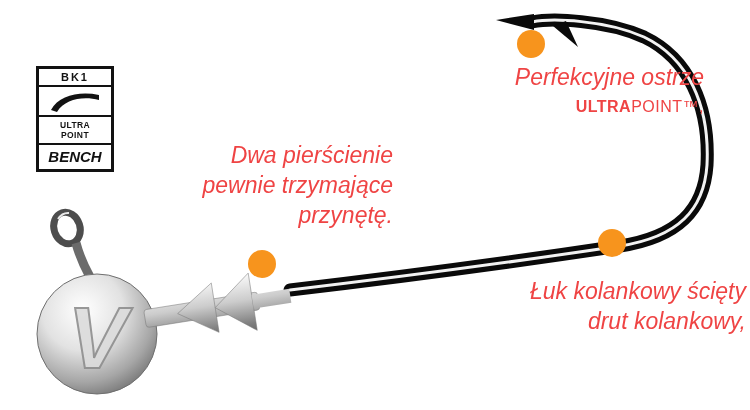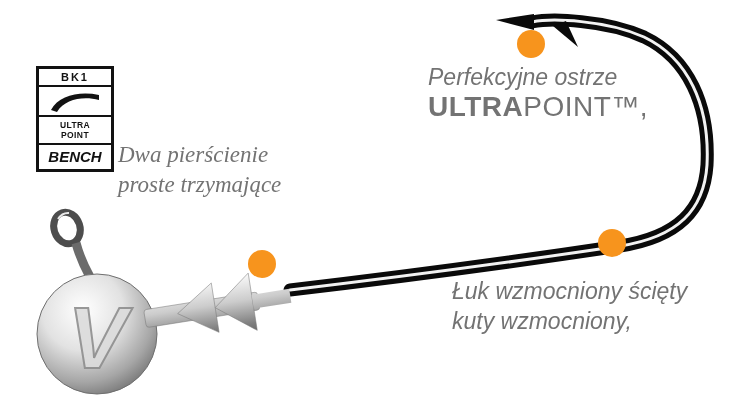--- a/index.html
+++ b/index.html
@@ -1,23 +1,23 @@
 <!DOCTYPE html>
 <html><head>
 <meta charset="utf-8">
 <style>
   html,body{margin:0;padding:0;background:#fff;}
   .stage{
     position:relative;width:750px;height:410px;background:#ffffff;overflow:hidden;
     font-family:"Liberation Sans",sans-serif;color:#161616;
   }
   .stage svg.illustration{position:absolute;left:0;top:0;}
-  .callout{position:absolute;text-align:left;font-style:italic;font-size:23px;line-height:30px;color:#737373;}
+  .callout{position:absolute;text-align:right;font-style:italic;font-size:23px;line-height:30px;color:#ef4444;}
   .callout .line{display:block;}
-  .brand-line{font-style:normal;font-size:28px;letter-spacing:.5px;}
+  .brand-line{font-style:normal;font-size:16px;letter-spacing:.5px;}
   .brand-bold{font-weight:bold;}
   .brand-rest{font-weight:normal;}
   .marker{position:absolute;width:28px;height:28px;border-radius:50%;}
   
   .badge{
     position:absolute;left:36px;top:66px;width:78px;background:#fff;border:3px solid #121212;
     text-align:center;color:#121212;box-sizing:border-box;
   }
   .badge-row{border-top:2px solid #121212;padding:1px 2px;}
   .badge-row:first-child{border-top:none;}
@@ -77,30 +77,31 @@
       </svg>
     </div>
     <div class="badge-row badge-ultra">ULTRA POINT</div>
     <div class="badge-row badge-bench">BENCH</div>
   </div>
 
   <div class="marker" style="left: 517px; top: 30px; background-color: rgb(247, 148, 29);"></div>
   <div class="marker" style="left: 248px; top: 250px; background-color: rgb(247, 148, 29);"></div>
   <div class="marker" style="left: 598px; top: 229px; background-color: rgb(247, 148, 29);"></div>
 
-  <div class="callout" style="left:118px;top:140px;width:275px;font-family:Liberation Serif, serif;">
+  <div class="callout" style="left:118px;top:140px;width:275px;">
     <span class="line">Dwa pierścienie</span>
-    <span class="line">proste trzymające</span>
+    <span class="line">pewnie trzymające</span>
+    <span class="line">przynętę.</span>
   </div>
 
   <div class="callout" style="left:428px;top:62px;width:276px;">
     <span class="line">Perfekcyjne ostrze</span>
     <span class="line brand-line">
       <span class="brand-bold">ULTRA</span><span class="brand-rest">POINT™,</span>
     </span>
   </div>
 
   <div class="callout" style="left:452px;top:276px;width:294px;">
-    <span class="line">Łuk wzmocniony ścięty</span>
-    <span class="line">kuty wzmocniony,</span>
+    <span class="line">Łuk kolankowy ścięty</span>
+    <span class="line">drut kolankowy,</span>
   </div>
 
 </div>
 
 </body></html>

